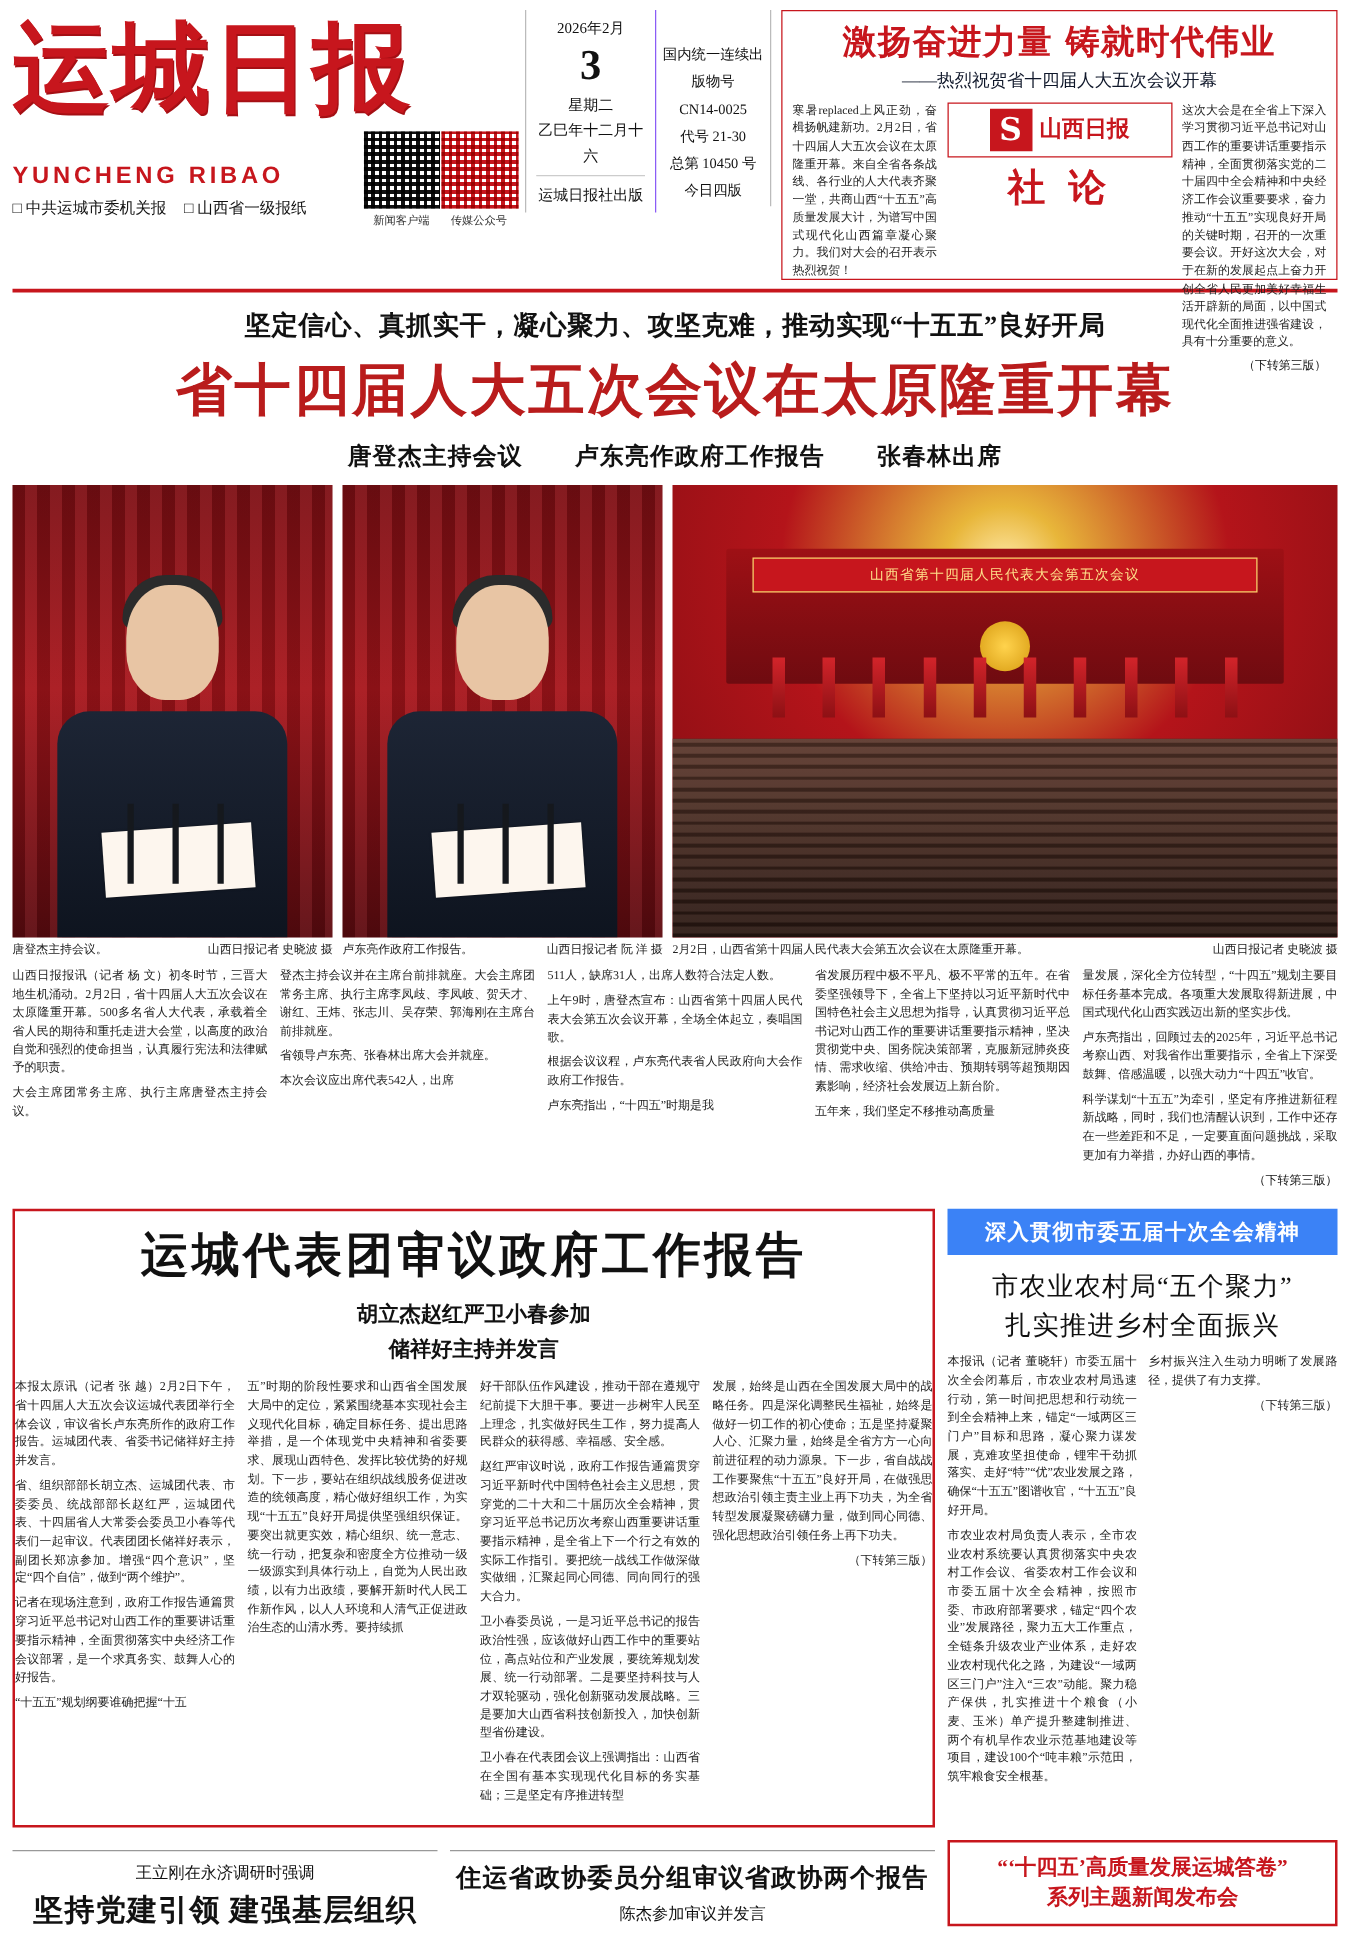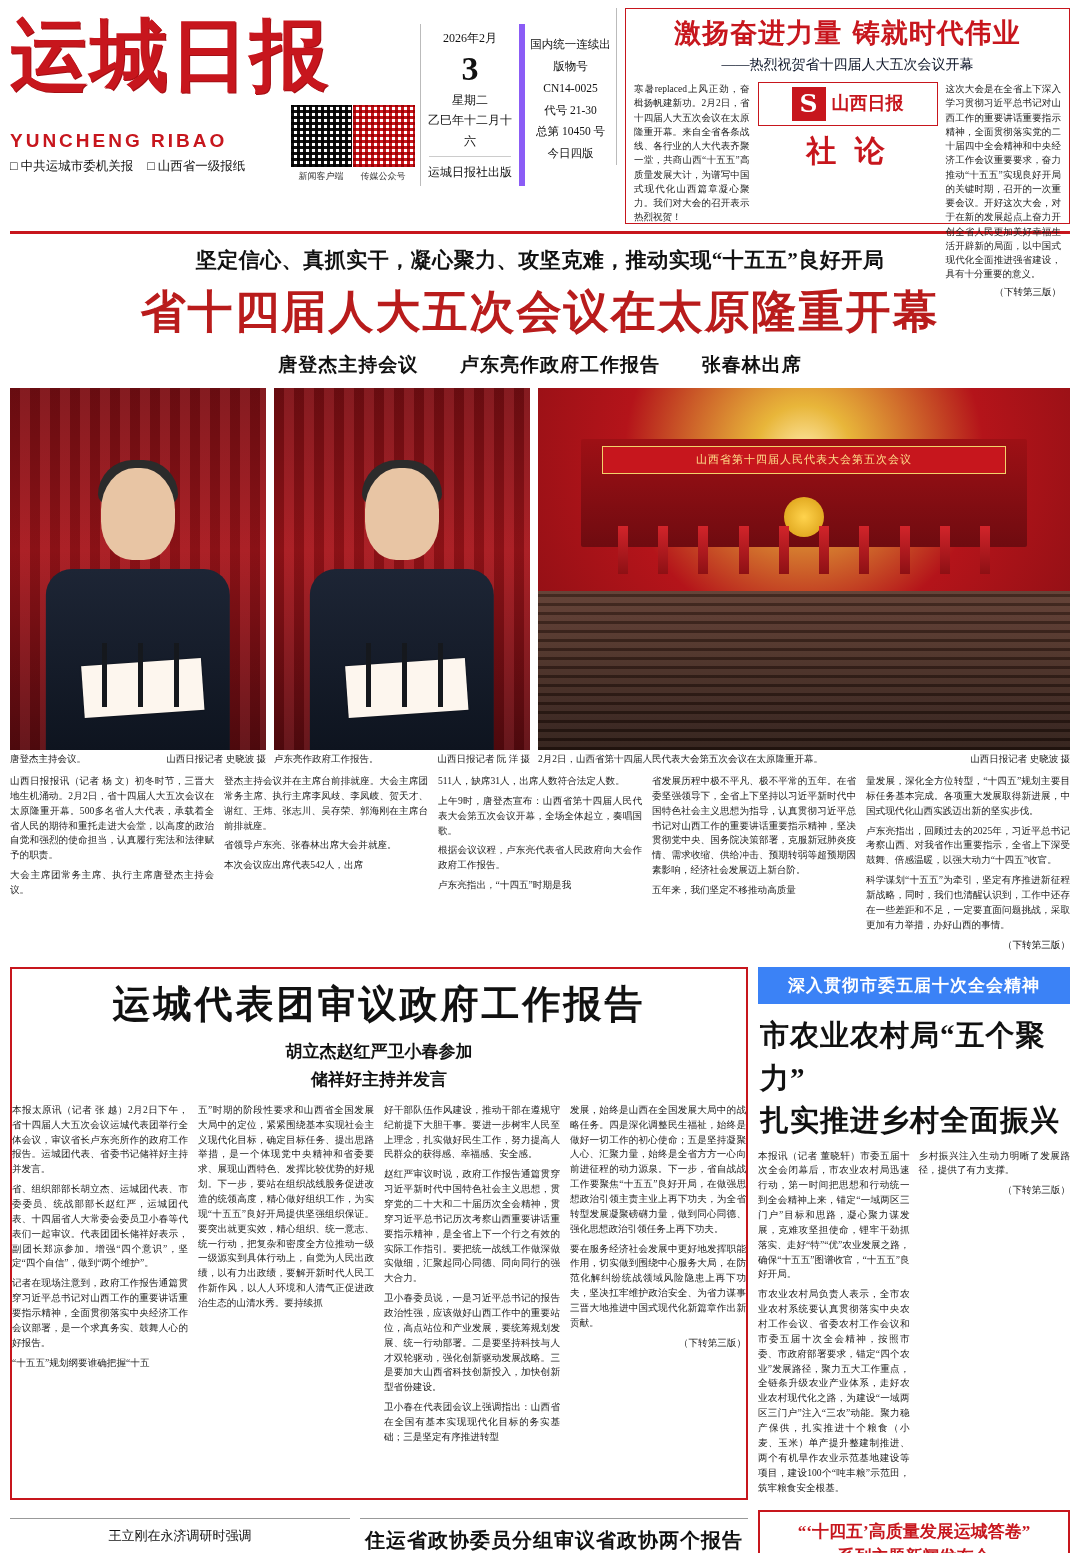--- a/index.html
+++ b/index.html
@@ -29,21 +29,21 @@
   .qr{width:62px;}
   .qr .code{width:62px;height:62px;background:
      repeating-linear-gradient(90deg,#111 0 3px,#fff 3px 6px),
      repeating-linear-gradient(0deg,#111 0 3px,transparent 3px 6px);
      background-blend-mode:multiply;border:1px solid #fff;}
   .qr.red .code{background:
      repeating-linear-gradient(90deg,#c7161d 0 3px,#fff 3px 6px),
      repeating-linear-gradient(0deg,#c7161d 0 3px,transparent 3px 6px);}
   .qr .cap{font-size:9px;text-align:center;margin-top:2px;color:#333;}
 
-  .mast-date{width:105px;border-left:1px solid #bbb;border-right:6px solid #8b5cf6;padding:4px 6px;box-sizing:border-box;text-align:center;font-size:12px;line-height:1.7;margin-top:16px;}
+  .mast-date{width:105px;border-left:1px solid #bbb;border-right:1px solid #8b5cf6;padding:4px 6px;box-sizing:border-box;text-align:center;font-size:12px;line-height:1.7;}
   .mast-date .big{font-size:34px;font-weight:700;line-height:1.1;margin:2px 0;}
   .mast-date .sep{border-top:1px solid #ccc;margin:5px 2px;}
   .mast-id{width:92px;text-align:center;font-size:11.5px;line-height:1.9;padding-top:26px;box-sizing:border-box;border-right:1px solid #bbb;}
 
   .mast-right{flex:1;padding-left:10px;box-sizing:border-box;border:1.5px solid #c7161d;margin-left:8px;padding:6px 8px;height:216px;}
   .edi-title{color:#c7161d;font-weight:700;font-size:27px;text-align:center;letter-spacing:1px;font-family:"DejaVu Serif",serif;}
   .edi-sub{text-align:center;font-size:14px;margin-top:5px;color:#0f172a;}
   .edi-body{display:flex;gap:8px;margin-top:8px;font-size:9.5px;line-height:1.5;color:#222;}
   .edi-col{flex:1;text-align:justify;}
   .edi-logo{width:180px;flex:0 0 180px;text-align:center;}
@@ -99,21 +99,21 @@
   .lower{display:flex;gap:10px;margin-top:10px;}
   .boxed{border:2.5px solid #c7161d;padding:10px 0;box-sizing:border-box;width:738px;}
   .boxed h2{margin:0;text-align:center;font-size:38px;letter-spacing:3px;font-weight:700;font-family:"DejaVu Serif",serif;}
   .boxed .sub{text-align:center;font-size:17px;font-weight:700;margin-top:8px;line-height:1.6;}
   .boxed .cols{display:flex;gap:10px;margin-top:10px;font-size:9.6px;line-height:1.55;text-align:justify;color:#222;}
   .boxed .cols .c{flex:1;}
   .boxed .cols .c p{margin:0 0 5px;}
 
   .rightcol{flex:1;}
   .rc-banner{background:#3b82f6;color:#fff;text-align:center;font-size:17px;font-weight:700;padding:7px 16px;letter-spacing:1px;font-family:Liberation Serif, serif;}
-  .rc-title{text-align:left;font-size:29px;font-weight:700;line-height:1.45;margin:10px 2px 8px;letter-spacing:1px;}
+  .rc-title{text-align:center;font-size:21px;font-weight:400;line-height:1.45;margin:10px 2px 8px;letter-spacing:1px;}
   .rc-body{display:flex;gap:9px;font-size:9.6px;line-height:1.55;text-align:justify;color:#222;}
   .rc-body .c{flex:1;}
   .rc-body .c p{margin:0 0 5px;}
 
   
   .bottom{display:flex;gap:10px;margin-top:10px;}
   .b1{width:340px;}
   .b2{width:388px;}
   .b3{flex:1;}
   .b-kicker{text-align:center;font-size:13px;margin-bottom:4px;}
@@ -297,21 +297,20 @@
           <p>五”时期的阶段性要求和山西省全国发展大局中的定位，紧紧围绕基本实现社会主义现代化目标，确定目标任务、提出思路举措，是一个体现党中央精神和省委要求、展现山西特色、发挥比较优势的好规划。下一步，要站在组织战线股务促进改造的统领高度，精心做好组织工作，为实现“十五五”良好开局提供坚强组织保证。要突出就更实效，精心组织、统一意志、统一行动，把复杂和密度全方位推动一级一级源实到具体行动上，自觉为人民出政绩，以有力出政绩，要解开新时代人民工作新作风，以人人环境和人清气正促进政治生态的山清水秀。要持续抓</p>
         </div>
         <div class="c">
           <p>好干部队伍作风建设，推动干部在遵规守纪前提下大胆干事。要进一步树牢人民至上理念，扎实做好民生工作，努力提高人民群众的获得感、幸福感、安全感。</p>
           <p>赵红严审议时说，政府工作报告通篇贯穿习近平新时代中国特色社会主义思想，贯穿党的二十大和二十届历次全会精神，贯穿习近平总书记历次考察山西重要讲话重要指示精神，是全省上下一个行之有效的实际工作指引。要把统一战线工作做深做实做细，汇聚起同心同德、同向同行的强大合力。</p>
           <p>卫小春委员说，一是习近平总书记的报告政治性强，应该做好山西工作中的重要站位，高点站位和产业发展，要统筹规划发展、统一行动部署。二是要坚持科技与人才双轮驱动，强化创新驱动发展战略。三是要加大山西省科技创新投入，加快创新型省份建设。</p>
           <p>卫小春在代表团会议上强调指出：山西省在全国有基本实现现代化目标的务实基础；三是坚定有序推进转型</p>
         </div>
         <div class="c">
           <p>发展，始终是山西在全国发展大局中的战略任务。四是深化调整民生福祉，始终是做好一切工作的初心使命；五是坚持凝聚人心、汇聚力量，始终是全省方方一心向前进征程的动力源泉。下一步，省自战战工作要聚焦“十五五”良好开局，在做强思想政治引领主责主业上再下功夫，为全省转型发展凝聚磅礴力量，做到同心同德、强化思想政治引领任务上再下功夫。</p>
-          <p>要在服务经济社会发展中更好地发挥职能作用，切实做到围绕中心服务大局，在防范化解纠纷统战领域风险隐患上再下功夫，坚决扛牢维护政治安全、为省力谋事三晋大地推进中国式现代化新篇章作出新贡献。</p>
           <p style="text-align:right">（下转第三版）</p>
         </div>
       </div>
     </div>
 
     <div class="rightcol">
       <div class="rc-banner">深入贯彻市委五届十次全会精神</div>
       <div class="rc-title">
         <div>市农业农村局“五个聚力”</div>
         <div>扎实推进乡村全面振兴</div>

